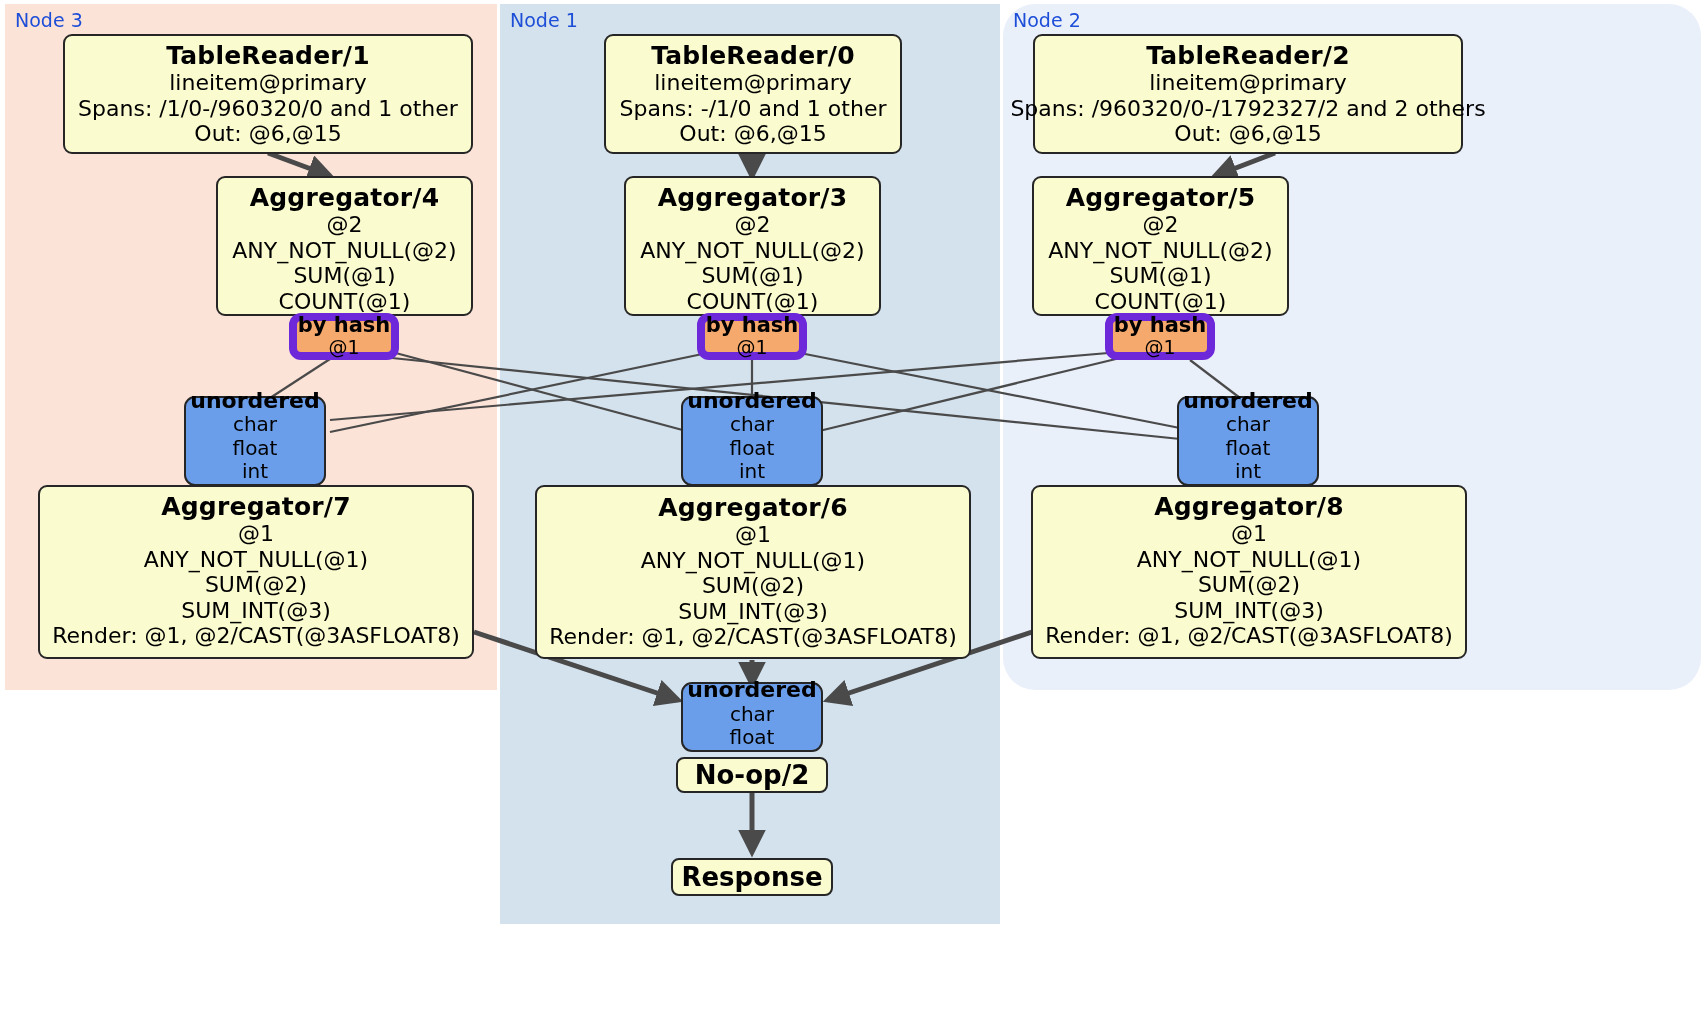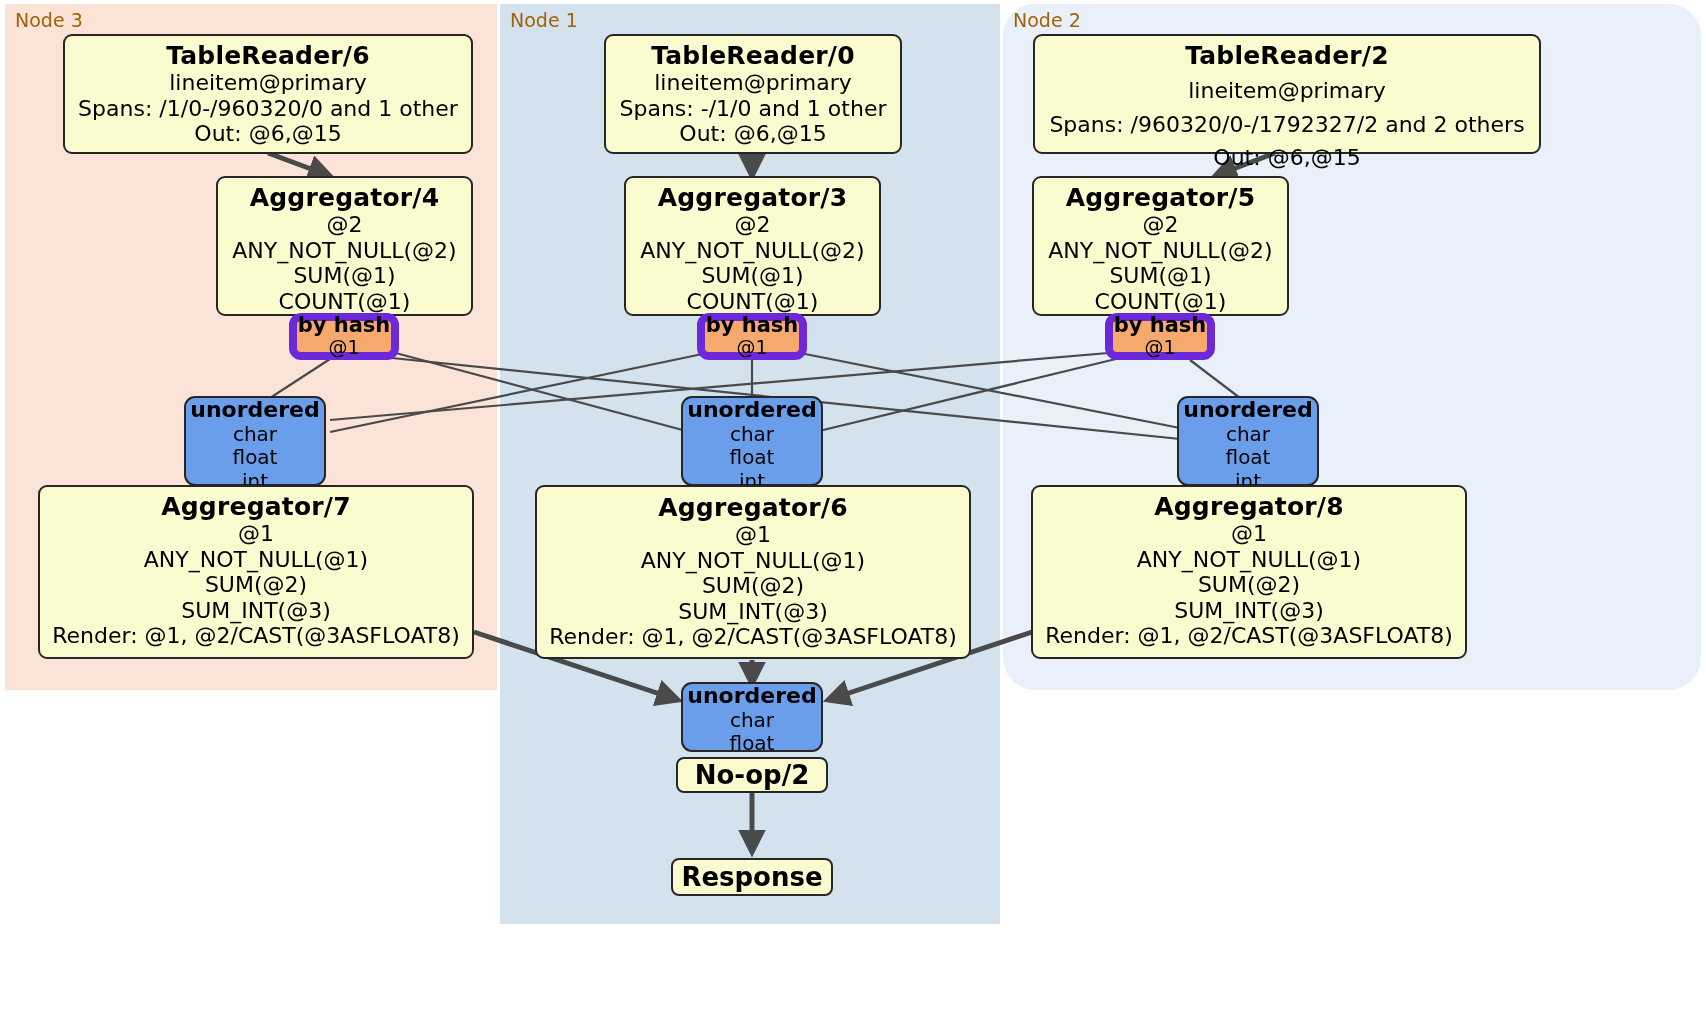--- a/index.html
+++ b/index.html
@@ -6,21 +6,21 @@
   body{
     font-family:"DejaVu Sans","Liberation Sans",sans-serif;
     width:1706px;height:1016px;position:relative;overflow:hidden;
   }
   #stage{position:absolute;left:0;top:0;width:1706px;height:1016px;}
 
   
   .node-panel{position:absolute;box-sizing:border-box;}
   .node-panel .node-label{
     position:absolute;left:10px;top:5px;
-    font-size:19px;color:#a16207;white-space:nowrap;
+    font-size:19px;color:#1d4ed8;white-space:nowrap;
   }
 
   
   #edges{position:absolute;left:0;top:0;width:1706px;height:1016px;overflow:visible;}
 
   
   .proc{
     position:absolute;box-sizing:border-box;
     background:#fbfbd0;border:2px solid #262626;border-radius:9px;
     display:flex;flex-direction:column;align-items:center;justify-content:flex-start;
@@ -35,21 +35,21 @@
     background:#f6a96d;border:8px solid #6d28d9;border-radius:12px;
     display:flex;flex-direction:column;align-items:center;justify-content:center;
     text-align:center;color:#000;
   }
   .router .title{font-weight:bold;font-size:21px;line-height:1.1;}
   .router .line{font-size:19px;line-height:1.15;}
 
   .sync{
     position:absolute;box-sizing:border-box;
     background:#6b9eea;border:2px solid #262626;border-radius:11px;
-    display:flex;flex-direction:column;align-items:center;justify-content:flex-start;
+    display:flex;flex-direction:column;align-items:center;justify-content:flex-end;
     text-align:center;color:#000;
   }
   .sync .title{font-weight:bold;font-size:22px;line-height:1.12;}
   .sync .line{font-size:20px;line-height:1.18;}
 
   .small-proc{
     position:absolute;box-sizing:border-box;
     background:#fbfbd0;border:2px solid #262626;border-radius:8px;
     display:flex;align-items:center;justify-content:center;
     font-weight:bold;font-size:26px;color:#000;text-align:center;
@@ -105,34 +105,34 @@
 
     <g stroke="#4a4a4a" stroke-width="5" fill="none" marker-end="url(#arrowThick)">
       <path d="M 474 632 L 678 700"></path>
       <path d="M 752 660 L 752 684"></path>
       <path d="M 1032 632 L 828 700"></path>
       <path d="M 752 790 L 752 852"></path>
     </g>
   </svg>
 
   <div class="proc" style="left:63px;top:34px;width:410px;height:120px;">
-    <div class="title">TableReader/6</div>
+    <div class="title">TableReader/1</div>
     <div class="line">lineitem@primary</div>
     <div class="line">Spans: /1/0-/960320/0 and 1 other</div>
     <div class="line">Out: @6,@15</div>
   </div>
 
   <div class="proc" style="left:604px;top:34px;width:298px;height:120px;">
     <div class="title">TableReader/0</div>
     <div class="line">lineitem@primary</div>
     <div class="line">Spans: -/1/0 and 1 other</div>
     <div class="line">Out: @6,@15</div>
   </div>
 
-  <div class="proc" style="left:1033px;top:34px;width:508px;height:120px;gap:8px;">
+  <div class="proc" style="left:1033px;top:34px;width:430px;height:120px;">
     <div class="title">TableReader/2</div>
     <div class="line">lineitem@primary</div>
     <div class="line">Spans: /960320/0-/1792327/2 and 2 others</div>
     <div class="line">Out: @6,@15</div>
   </div>
 
   <div class="proc" style="left:216px;top:176px;width:257px;height:140px;">
     <div class="title">Aggregator/4</div>
     <div class="line">@2</div>
     <div class="line">ANY_NOT_NULL(@2)</div>

